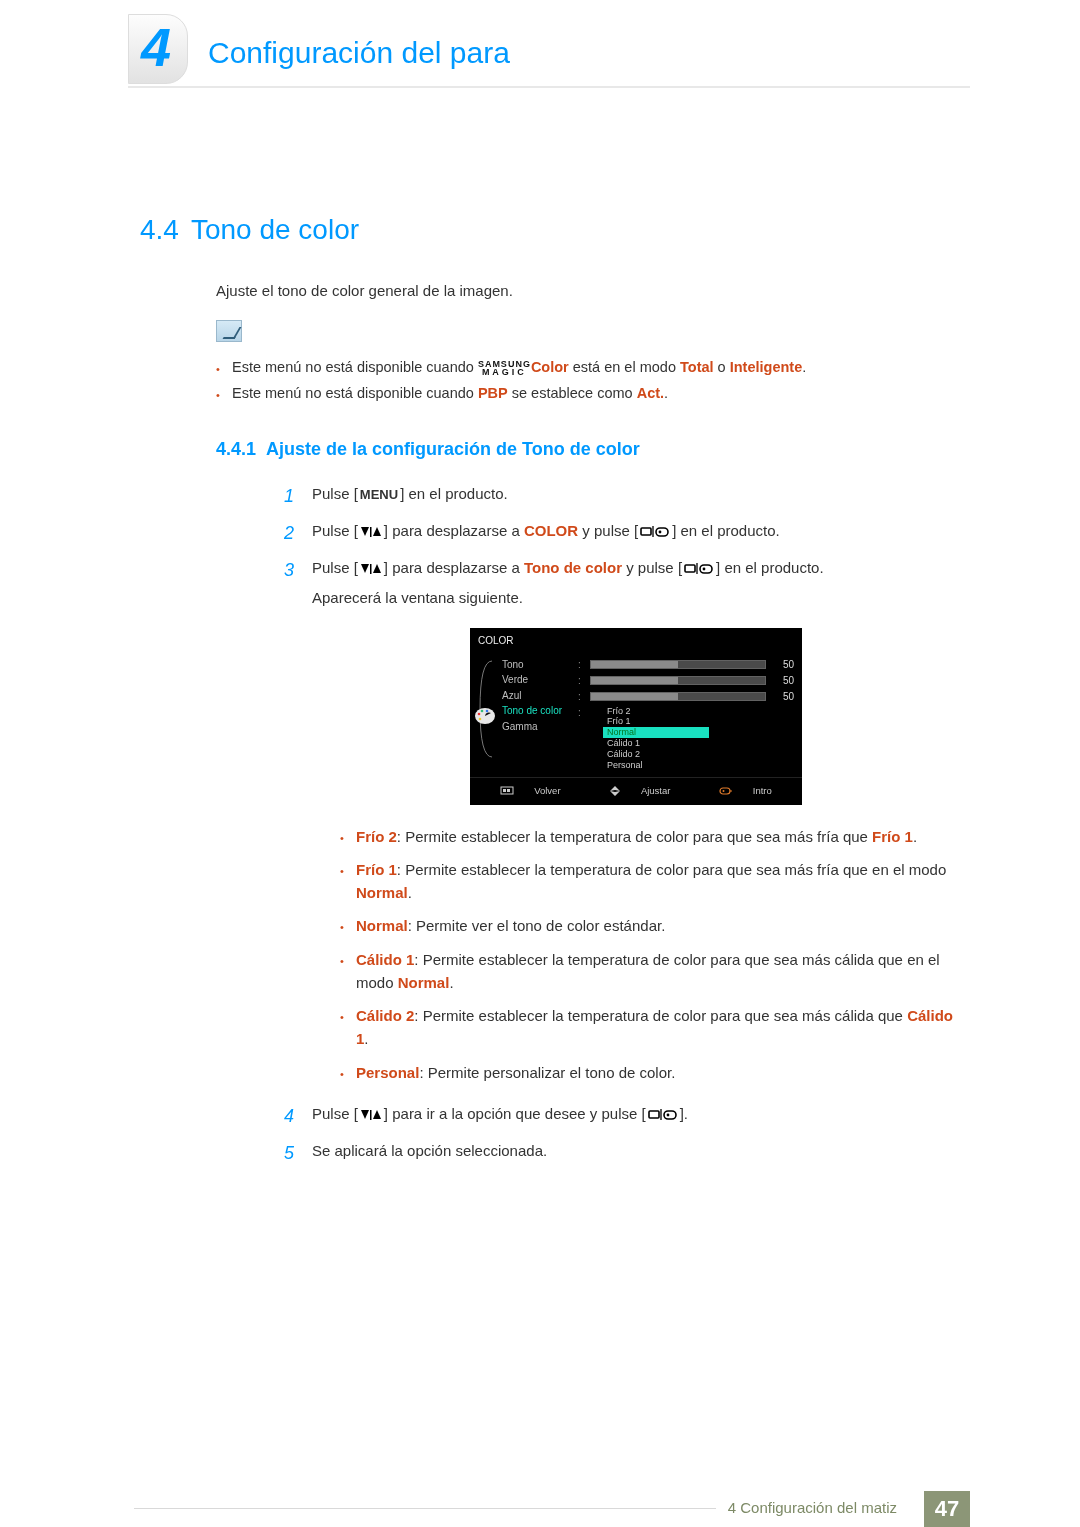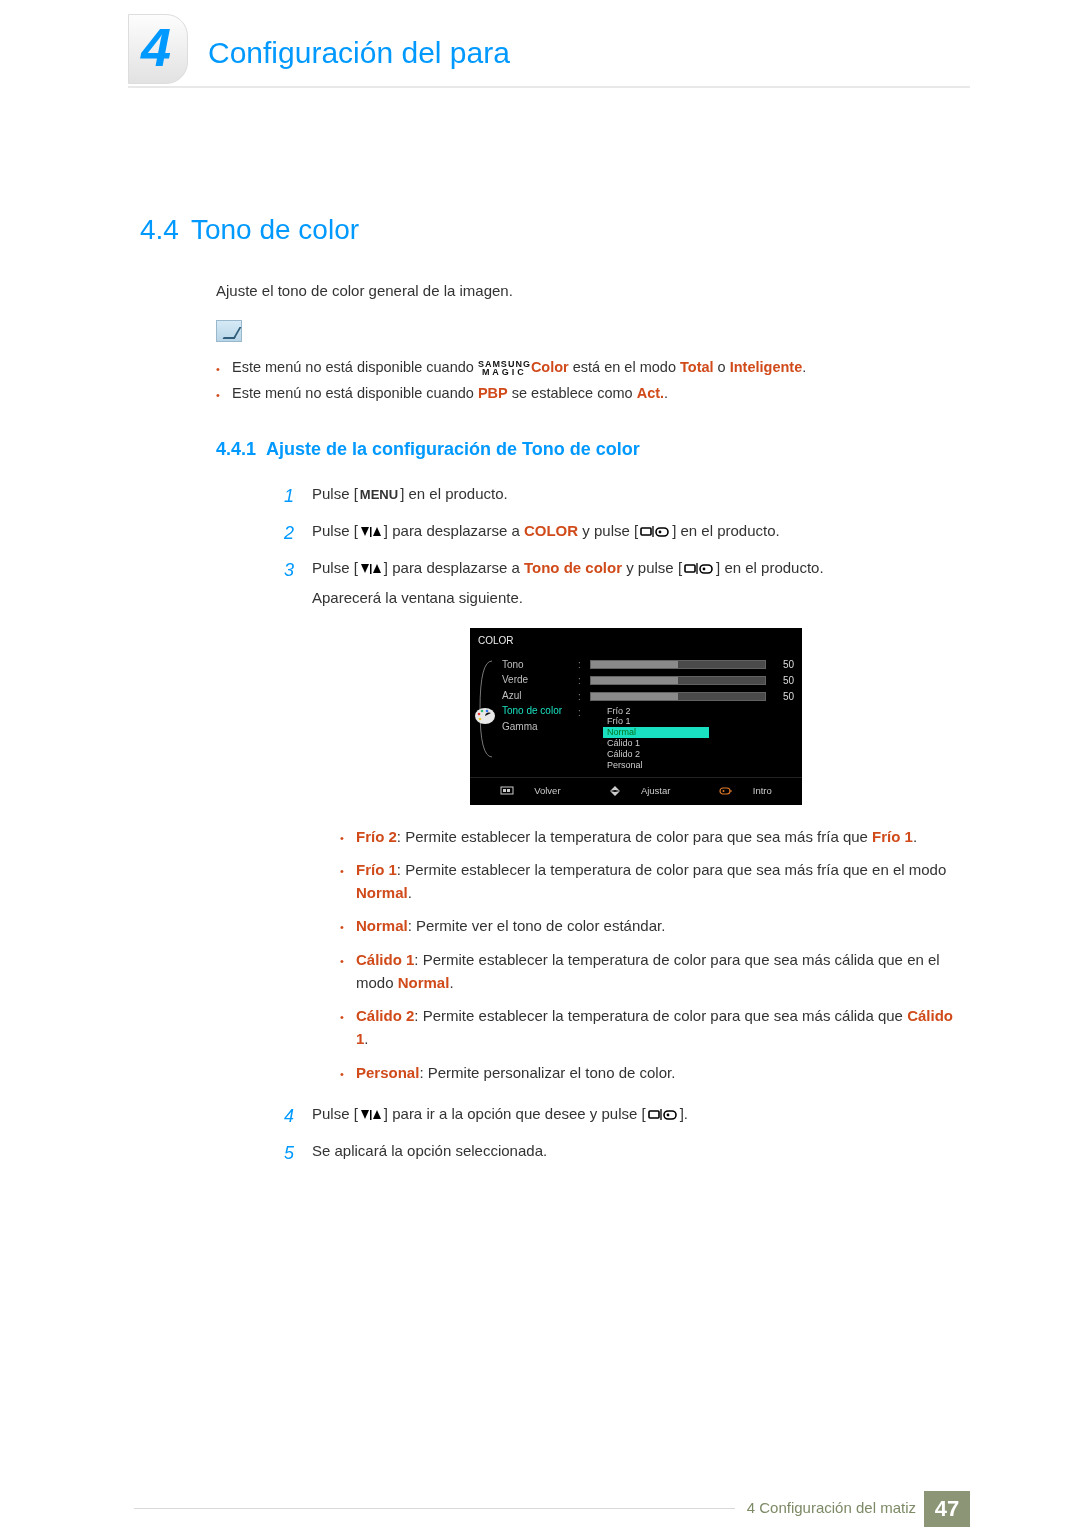--- a/index.html
+++ b/index.html
@@ -221,21 +221,21 @@
 
   
   .page-footer{
     position:absolute; left:0; right:0; bottom:0;
     display:flex; align-items:stretch; height:36px;
   }
   .pf-line{
     flex:1; border-top:1px solid #d9d9d9; margin-top:17px; margin-left:84px;
   }
   .pf-text{
-    color:#7d8a66; font-size:15px; padding:8px 8px 0 12px;
+    color:#7d8a66; font-size:15px; padding:8px 27px 0 12px;
   }
   .pf-num{
     background:#8c9677; color:#fff; font-size:22px; font-weight:bold;
     width:46px; display:flex; align-items:center; justify-content:center;
     margin-right:60px;
   }
 </style>
 </head>
 <body>
 

